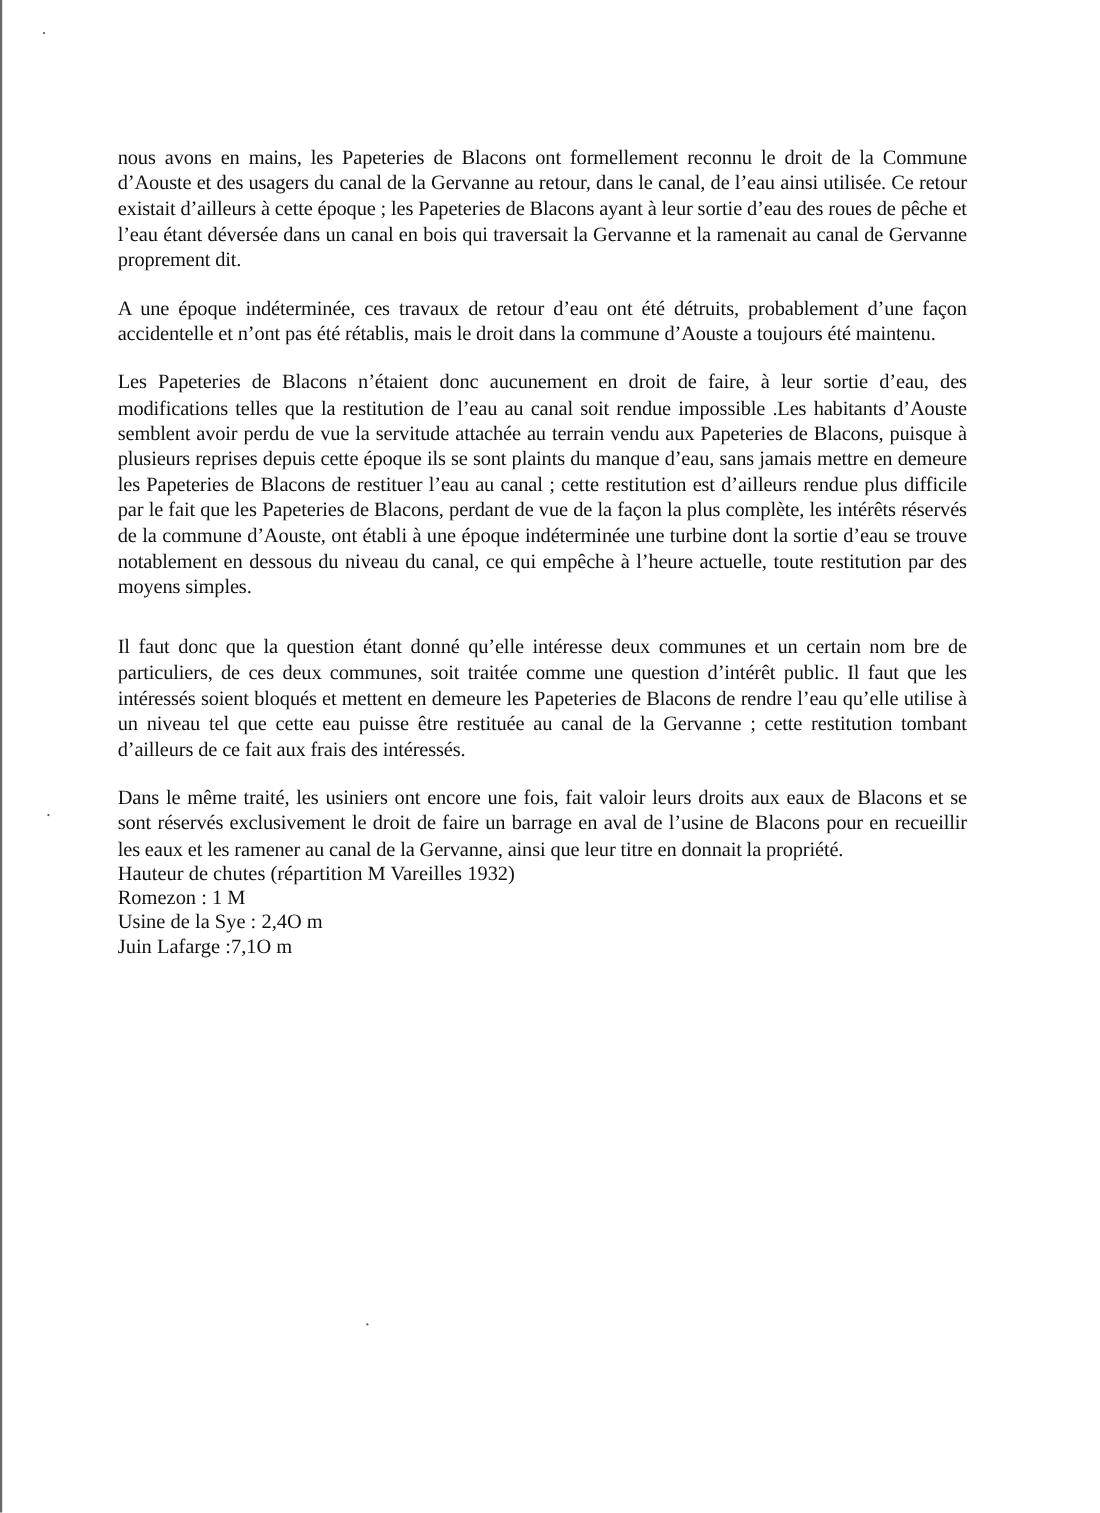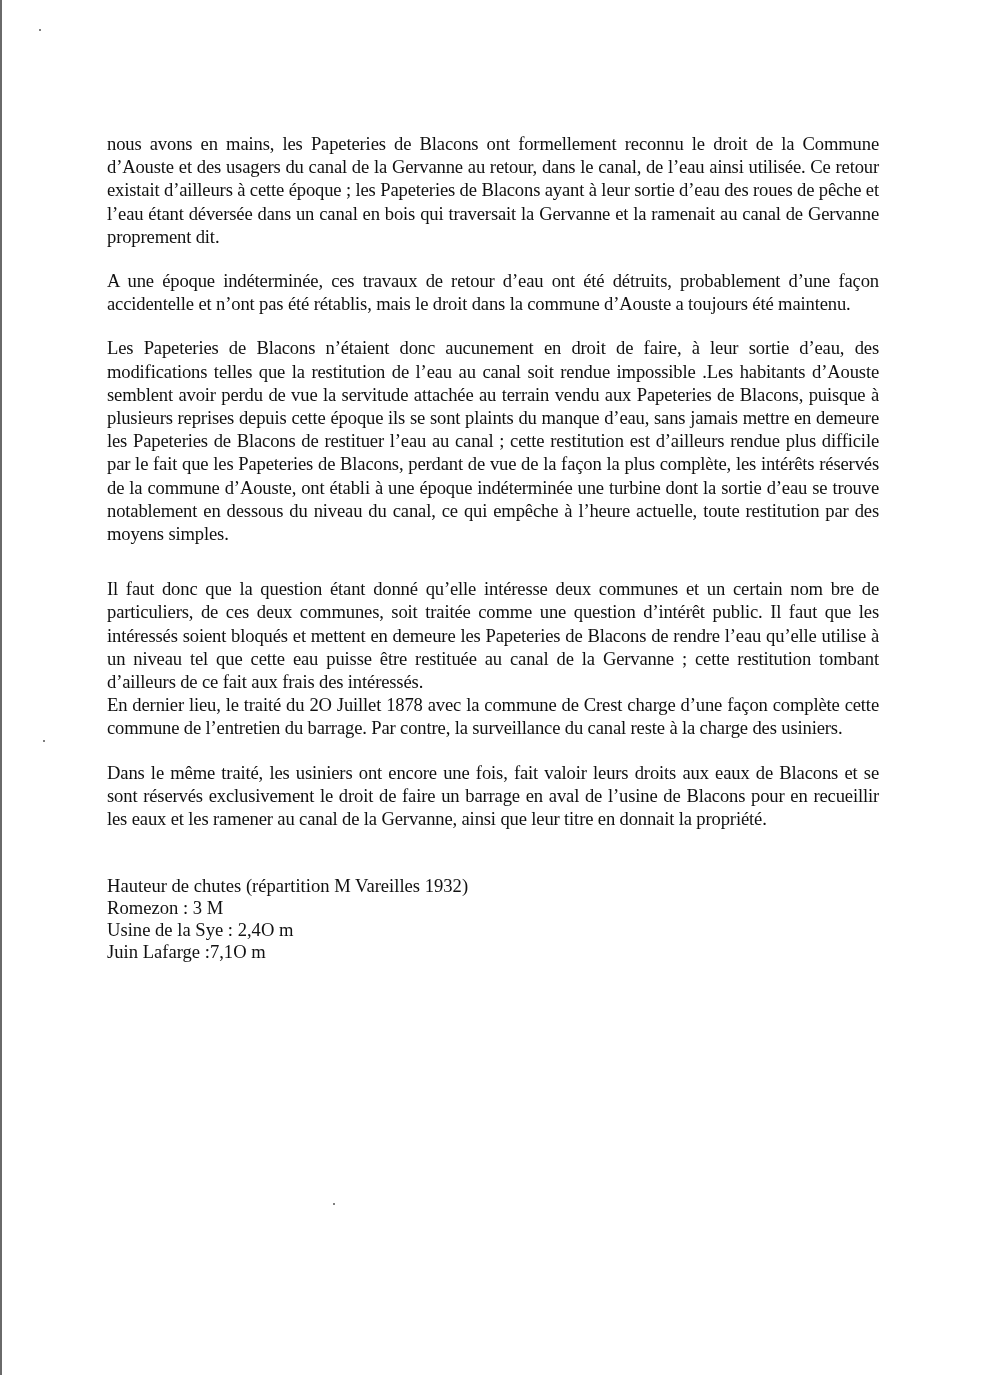--- a/index.html
+++ b/index.html
@@ -42,41 +42,39 @@
       text-align: justify;
       text-align-last: left;
       margin: 0;
       letter-spacing: -0.15px;
       word-spacing: 0px;
     }
     .gap-1 { margin-top: 21px; }
     .gap-2 { margin-top: 32px; }
     .gap-0 { margin-top: 0; }
     .heights {
-      margin-top: 45px;
       font-size: 18.6px;
       line-height: 22px;
     }
     .heights div { white-space: nowrap; }
   </style>
 </head>
 <body>
 
 <div class="scan-edge"></div>
 <div class="speck" style="left:39px;top:29px;"></div>
 <div class="speck" style="left:43px;top:740px;"></div>
 <div class="speck" style="left:333px;top:1203px;"></div>
 
 <div class="page">
   <p class="para gap-0">nous avons en mains, les Papeteries de Blacons ont formellement reconnu le droit de la Commune d’Aouste  et des usagers du canal de la Gervanne  au retour, dans le canal, de l’eau ainsi utilisée. Ce retour existait d’ailleurs à cette époque ; les Papeteries de Blacons ayant à leur sortie d’eau des roues de pêche et l’eau étant déversée dans un canal en bois qui traversait la Gervanne et la ramenait au canal de Gervanne proprement dit.</p>
   <p class="para gap-1">A  une époque indéterminée, ces travaux de retour d’eau ont été détruits, probablement d’une façon accidentelle et n’ont pas été rétablis, mais le droit dans la commune d’Aouste a toujours été maintenu.</p>
   <p class="para gap-1">Les Papeteries de Blacons n’étaient donc aucunement en droit de faire, à leur sortie d’eau, des modifications telles que la restitution de l’eau au canal soit rendue impossible .Les habitants d’Aouste semblent avoir perdu de vue la servitude attachée au terrain vendu aux Papeteries de Blacons, puisque à plusieurs reprises depuis cette époque ils se sont plaints du manque d’eau, sans jamais mettre en demeure les Papeteries de Blacons de restituer l’eau au canal ; cette restitution est d’ailleurs rendue plus difficile par le fait que les Papeteries de Blacons, perdant de vue de la façon la plus complète, les intérêts réservés de la commune d’Aouste, ont établi à une époque indéterminée une turbine dont la sortie d’eau se trouve notablement en dessous du niveau du canal, ce qui empêche à l’heure actuelle, toute restitution par des moyens simples.</p>
   <p class="para gap-2">Il  faut donc que la question étant donné qu’elle intéresse deux communes et un certain nom bre de particuliers, de ces deux communes, soit traitée comme une question d’intérêt public. Il faut que les intéressés soient bloqués et mettent en demeure les Papeteries de Blacons de rendre l’eau qu’elle utilise à un niveau tel que cette eau puisse être restituée au canal de la Gervanne ; cette restitution tombant d’ailleurs de ce fait aux frais des intéressés.</p>
-  <p class="para gap-0">En dernier lieu, le traité  du 2O Juillet 1878 avec la commune de Crest charge d’une façon complète cette commune de l’entretien du barrage. Par contre, la surveillance du canal reste à la charge des usiniers.</p>
   <p class="para gap-1">Dans le même traité, les usiniers ont encore une fois, fait valoir leurs droits aux eaux de Blacons et se sont réservés exclusivement le droit de faire un barrage en aval de l’usine de Blacons pour en recueillir les eaux et les ramener au canal de la Gervanne, ainsi que leur titre en donnait la propriété.</p>
 
   <div class="heights">
     <div>Hauteur de chutes (répartition M Vareilles 1932)</div>
-    <div>Romezon : 3 M</div>
+    <div>Romezon : 1 M</div>
     <div>Usine de la Sye : 2,4O m</div>
     <div>Juin Lafarge :7,1O m</div>
   </div>
 </div>
 
 </body></html>

